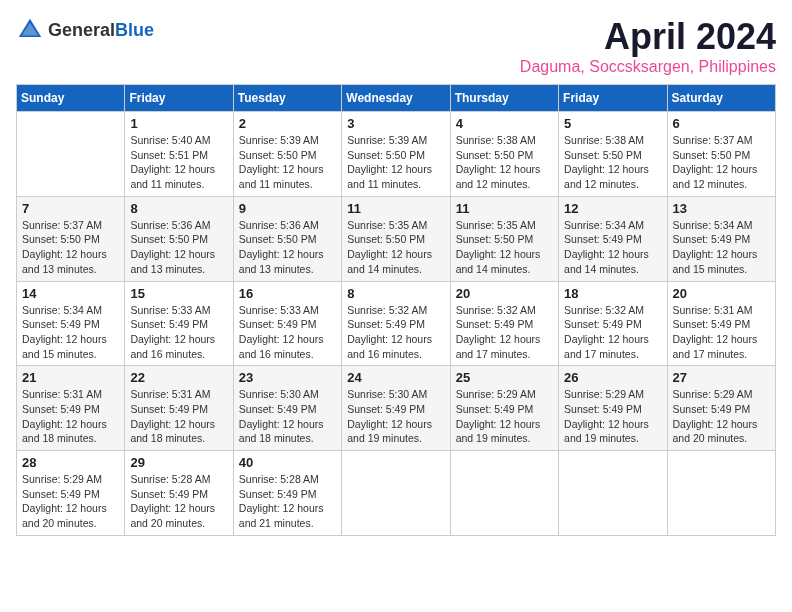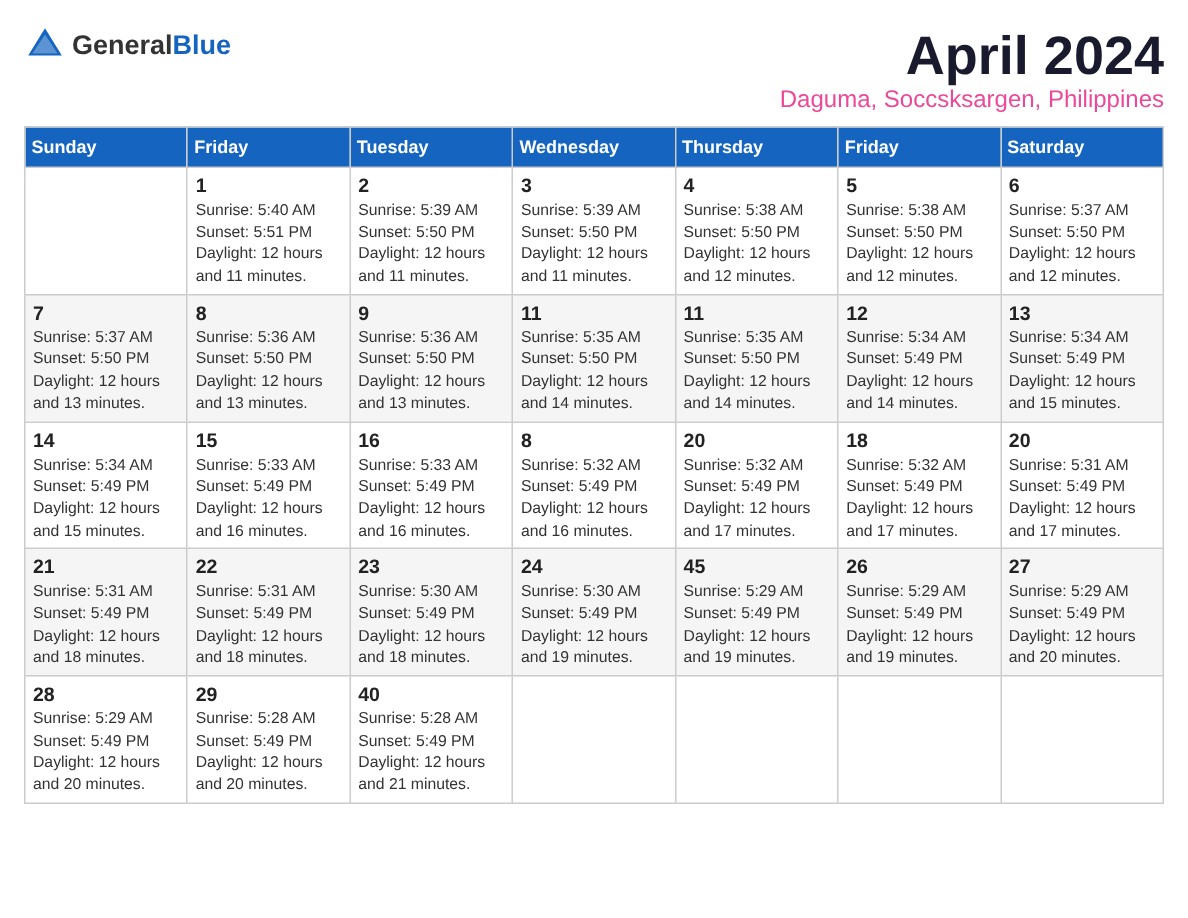--- a/index.html
+++ b/index.html
@@ -216,21 +216,21 @@
       </td>
         <td>
         <div class="cell-day">23</div>
         <div class="cell-info">Sunrise: 5:30 AM<br>Sunset: 5:49 PM<br>Daylight: 12 hours and 18 minutes.</div>
       </td>
         <td>
         <div class="cell-day">24</div>
         <div class="cell-info">Sunrise: 5:30 AM<br>Sunset: 5:49 PM<br>Daylight: 12 hours and 19 minutes.</div>
       </td>
         <td>
-        <div class="cell-day">45</div>
+        <div class="cell-day">25</div>
         <div class="cell-info">Sunrise: 5:29 AM<br>Sunset: 5:49 PM<br>Daylight: 12 hours and 19 minutes.</div>
       </td>
         <td>
         <div class="cell-day">26</div>
         <div class="cell-info">Sunrise: 5:29 AM<br>Sunset: 5:49 PM<br>Daylight: 12 hours and 19 minutes.</div>
       </td>
         <td>
         <div class="cell-day">27</div>
         <div class="cell-info">Sunrise: 5:29 AM<br>Sunset: 5:49 PM<br>Daylight: 12 hours and 20 minutes.</div>
       </td>

